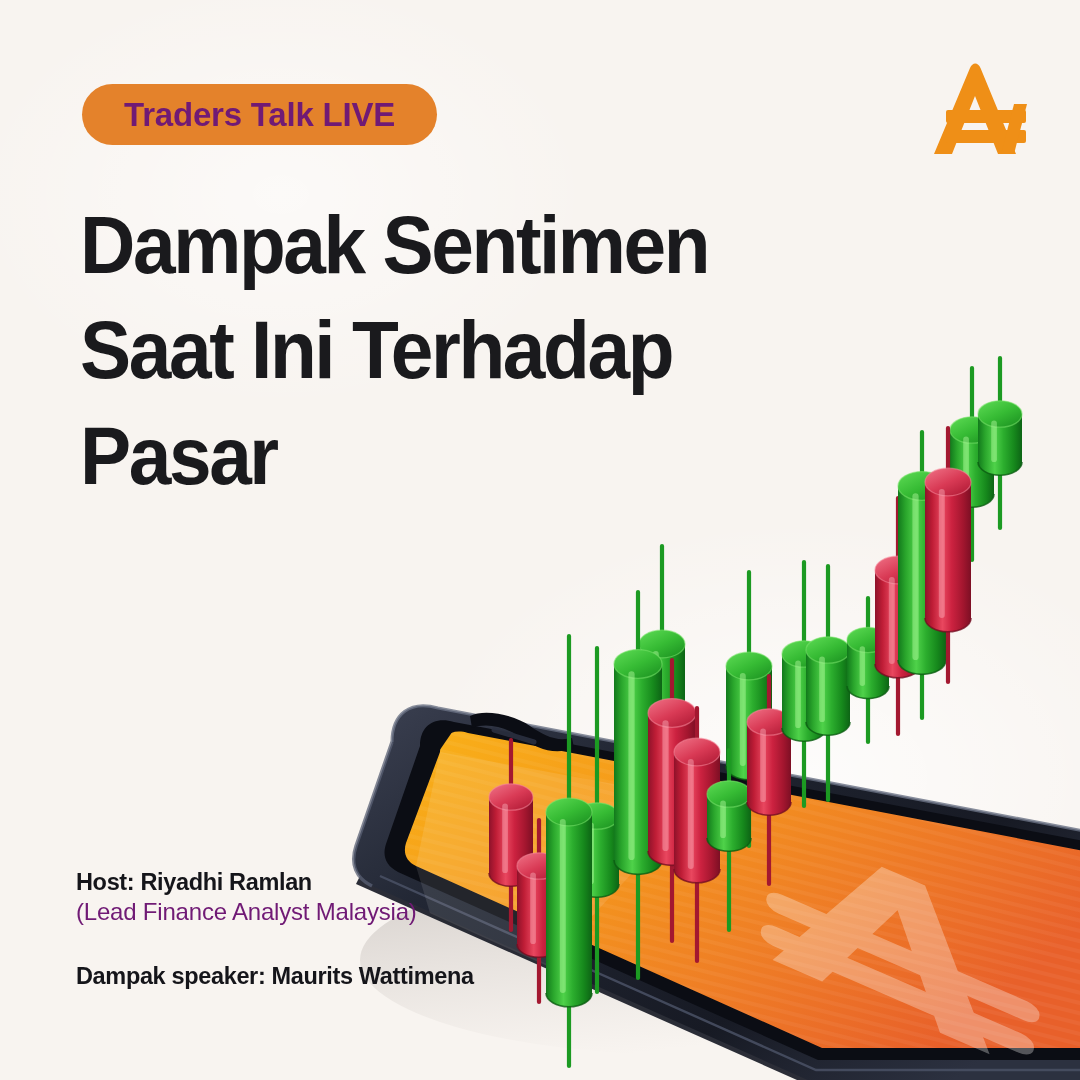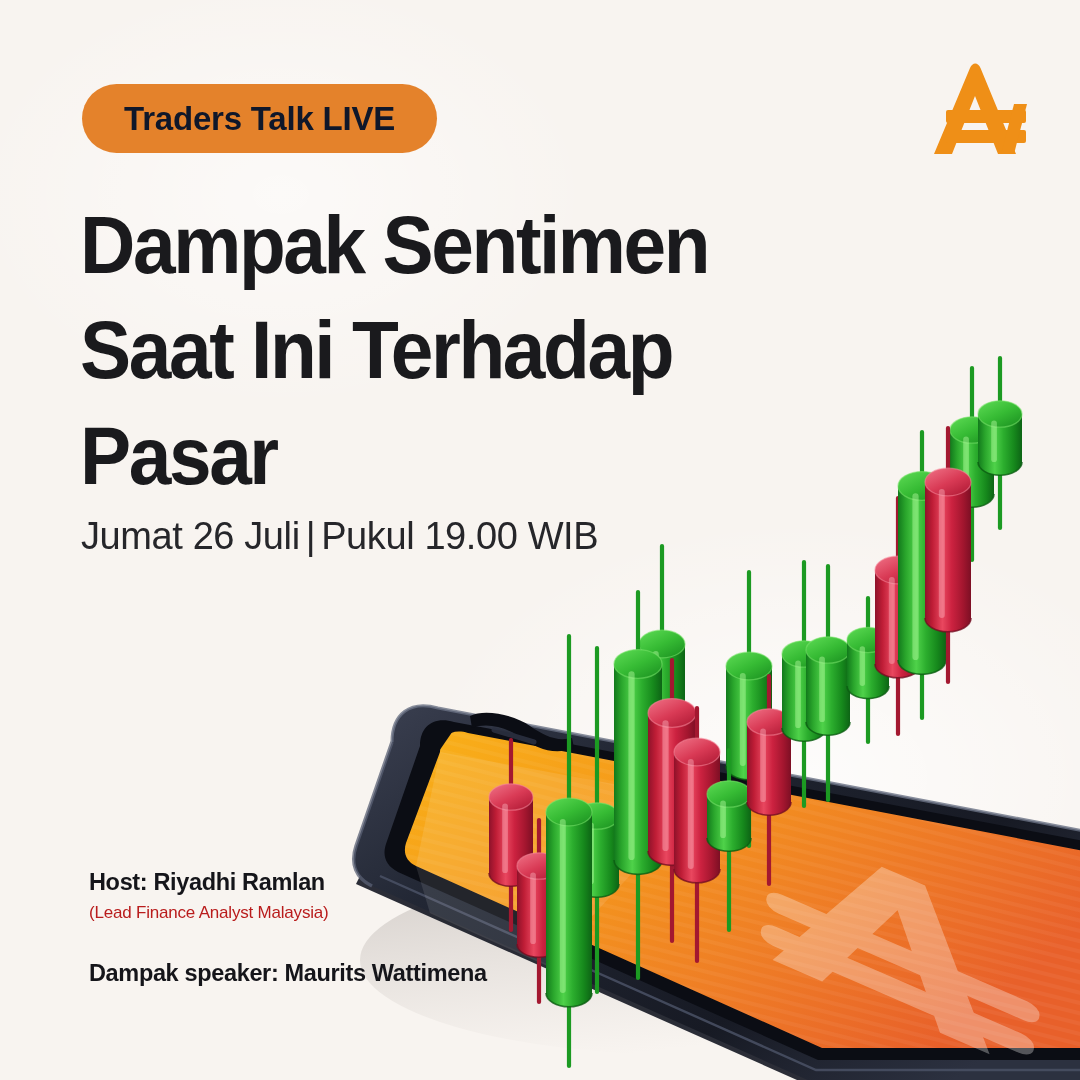--- a/index.html
+++ b/index.html
@@ -22,25 +22,25 @@
     position:absolute; inset:0;
     background:
       radial-gradient(ellipse 620px 420px at 74% 72%, rgba(255,255,255,0.75) 0%, rgba(255,255,255,0) 62%),
       radial-gradient(ellipse 520px 360px at 26% 18%, rgba(255,255,255,0.55) 0%, rgba(255,255,255,0) 60%);
     pointer-events:none;
   }
 
   
   .badge {
     position:absolute; left:82px; top:84px;
-    height:69px; padding:0 42px;
+    height:61px; padding:0 42px;
     display:flex; align-items:center;
     border-radius:36px;
     background:#e4822b;
-    color:#0f172a;
+    color:#701a75;
     font-size:33px; font-weight:700;
     letter-spacing:-0.2px;
     white-space:nowrap;
   }
 
   
   .logo { position:absolute; right:44px; top:58px; width:108px; height:102px; }
 
   
   .headline {
@@ -61,36 +61,35 @@
     position:absolute; left:81px; top:515px;
     color:#26262a;
     font-size:38px;
     font-weight:400;
     letter-spacing:-0.4px;
     white-space:nowrap;
   }
   .datetime .sep { color:#26262a; padding:0 6px; font-weight:300; }
 
   
-  .credits { position:absolute; left:89px; top:868px; width:520px; z-index:40; }
+  .credits { position:absolute; left:76px; top:868px; width:520px; z-index:40; }
   .cred-block { margin-bottom:34px; }
   .cred-block:last-child { margin-bottom:0; }
   .cred-name {
     color:#15151a;
     font-size:23.5px; font-weight:700;
     letter-spacing:-0.35px;
     line-height:1.2;
     white-space:nowrap;
   }
   .cred-role {
-    color:#b91c1c;
-    font-size:17px; font-weight:400;
+    color:#701a75;
+    font-size:24px; font-weight:400;
     letter-spacing:-0.2px;
     line-height:1.32;
-    margin-top:6px;
     white-space:nowrap;
   }
 
   
   .art { position:absolute; inset:0; z-index:10; pointer-events:none; }
   .art svg { position:absolute; inset:0; width:1080px; height:1080px; overflow:visible; }
 </style>
 </head>
 <body>
 
@@ -393,23 +392,20 @@
       <path d="M86,46 L99,46 L86,96 L73,96 Z" fill="#ef8f17"></path>
     </svg>
   </div>
 
   <h1 class="headline">
     <span class="ln">Dampak Sentimen</span>
     <span class="ln">Saat Ini Terhadap</span>
     <span class="ln">Pasar</span>
   </h1>
 
-  <div class="datetime">
-    <span>Jumat 26 Juli</span><span class="sep">|</span><span>Pukul 19.00 WIB</span>
-  </div>
 
   <div class="credits">
     <div class="cred-block">
       <div class="cred-name">Host: Riyadhi Ramlan</div>
       <div class="cred-role">(Lead Finance Analyst Malaysia)</div>
     </div>
     <div class="cred-block">
       <div class="cred-name">Dampak speaker: Maurits Wattimena</div>
     </div>
   </div>

